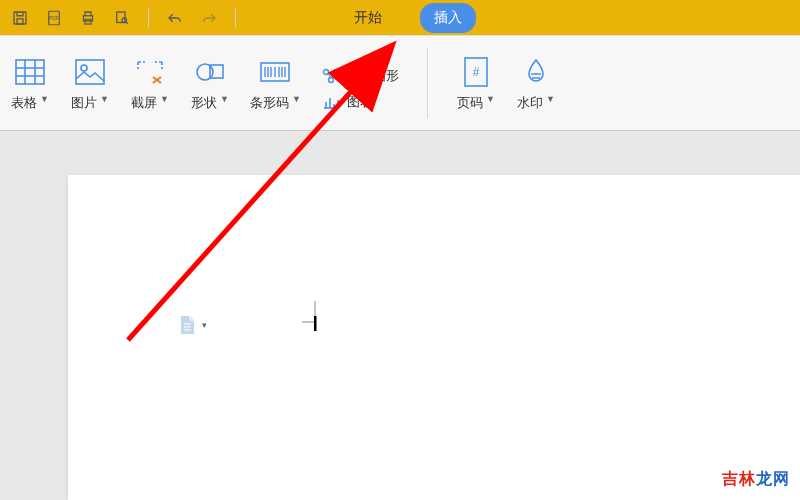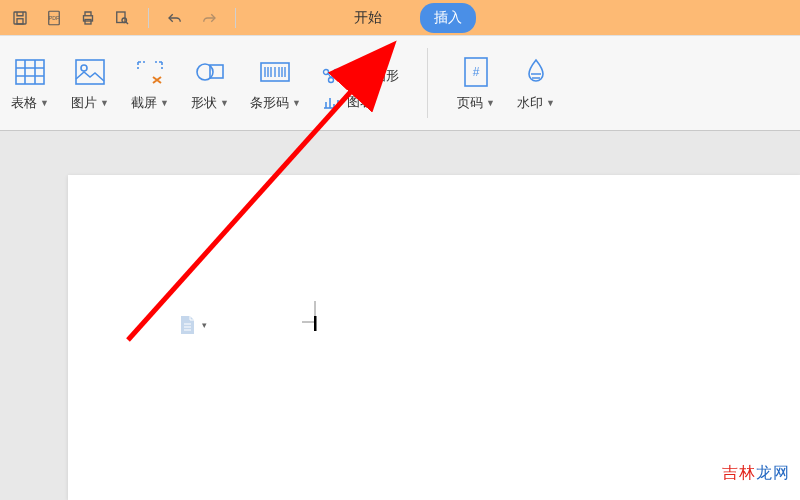--- a/index.html
+++ b/index.html
@@ -1,43 +1,43 @@
 <!DOCTYPE html>
 <html><head>
   <meta charset="utf-8">
   <style>
     * { margin: 0; padding: 0; box-sizing: border-box; }
     body { font-family: "Microsoft YaHei", sans-serif; background: #e8e8e8; width: 800px; height: 500px; overflow: hidden; position: relative; }
     
-    .top-toolbar { background: #fdba74; height: 36px; display: flex; align-items: center; padding: 0 8px; gap: 10px; border-bottom: 1px solid #e0e0e0; }
+    .top-toolbar { background: #eab308; height: 36px; display: flex; align-items: center; padding: 0 8px; gap: 10px; border-bottom: 1px solid #e0e0e0; }
     .qat-btn { width: 24px; height: 24px; display: flex; align-items: center; justify-content: center; color: #5a5a5a; cursor: pointer; }
     .divider-v { width: 1px; height: 20px; background: #d0d0d0; margin: 0 4px; }
     
     .tabs-row { display: flex; align-items: center; margin-left: 90px; gap: 24px; height: 100%; }
     .tab-item { font-size: 14px; color: #333; padding: 6px 14px; cursor: pointer; }
     .tab-item.active { background: #4a8fe7; color: #fff; border-radius: 14px; }
     
     .ribbon { background: #f7f7f7; height: 95px; display: flex; align-items: center; padding: 8px 10px; gap: 28px; border-bottom: 1px solid #c8c8c8; }
     .ribbon-group { display: flex; align-items: flex-end; gap: 20px; }
     .ribbon-btn { display: flex; flex-direction: column; align-items: center; gap: 4px; cursor: pointer; min-width: 40px; }
     .ribbon-icon { width: 36px; height: 36px; display: flex; align-items: center; justify-content: center; color: #4a8fe7; }
-    .ribbon-label { font-size: 13px; color: #333; display: flex; align-items: center; gap: 3px; }
+    .ribbon-label { font-size: 13px; color: #333; display: flex; align-items: flex-start; gap: 3px; }
     .dd-arrow { font-size: 9px; color: #666; }
     .small-ribbon { display: flex; flex-direction: column; gap: 6px; }
     .small-ribbon-item { display: flex; align-items: center; gap: 6px; font-size: 13px; color: #333; cursor: pointer; }
     .small-icon { width: 20px; height: 20px; display: flex; align-items: center; justify-content: center; color: #4a8fe7; }
     .group-sep { width: 1px; height: 70px; background: #d8d8d8; }
     
     .document-area { position: absolute; top: 175px; left: 68px; right: 0; bottom: 0; background: #fff; box-shadow: 0 1px 4px rgba(0,0,0,0.12); }
     .page-icon { position: absolute; left: 110px; top: 140px; color: #9cb8d8; display: flex; align-items: center; gap: 6px; }
     .cursor-mark { position: absolute; left: 234px; top: 126px; }
     
     .arrow-annotation { position: absolute; top: 40px; left: 110px; pointer-events: none; z-index: 10; }
     
-    .watermark { position: absolute; bottom: 16px; right: 10px; font-size: 16px; font-weight: normal; letter-spacing: 1px; }
+    .watermark { position: absolute; bottom: 10px; right: 10px; font-size: 16px; font-weight: bold; letter-spacing: 1px; }
     .watermark .r { color: #e2231a; }
   </style>
 </head>
 <body>
 
 <div class="top-toolbar">
   <div class="qat-btn">
     <svg width="18" height="18" viewBox="0 0 24 24" fill="none" stroke="currentColor" stroke-width="1.8">
         <rect x="4" y="4" width="16" height="16" rx="1"></rect>
         <path d="M8 4v5h8V4"></path>

